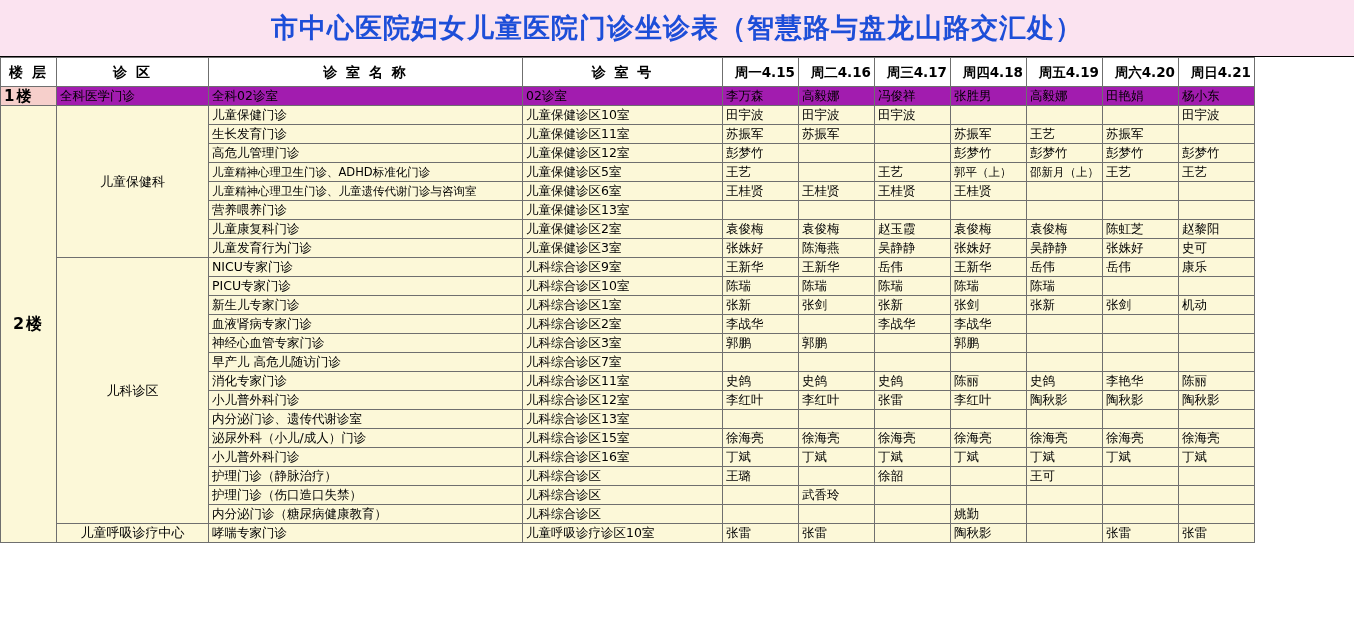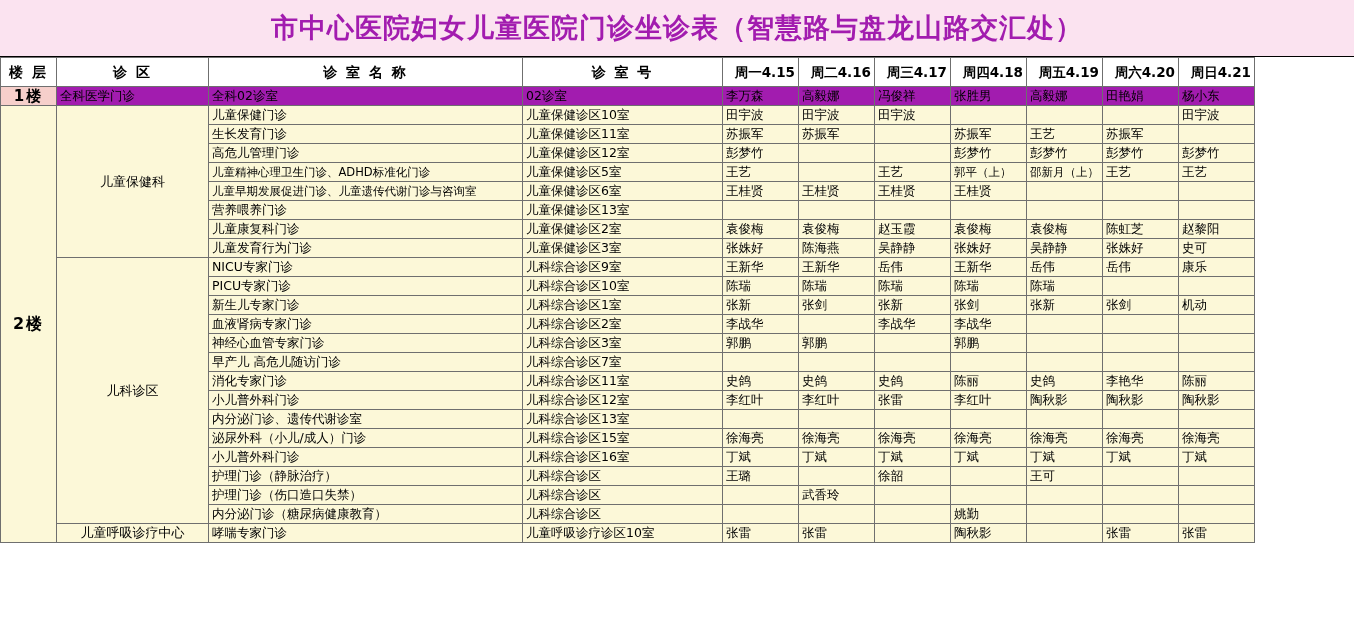--- a/index.html
+++ b/index.html
@@ -12,21 +12,21 @@
   #wrap{width:1354px;height:625px;box-sizing:border-box;}
   .title-bar{
     background:#fbe3f0;
     height:56px;
     display:flex;align-items:center;justify-content:center;
     border-bottom:1px solid #000;
   }
   .title-bar .title{
     font-size:27px;
     font-weight:bold;
-    color:#a21caf;
+    color:#1d4ed8;
     letter-spacing:1px;
     font-family:"DejaVu Serif","Liberation Serif",serif;
   }
   table{
     border-collapse:collapse;
     width:1076px;
     table-layout:fixed;
   }
   td,th{
     border:1px solid #6f6f6f;
@@ -53,21 +53,21 @@
     text-align:center;
     font-weight:bold;
     font-size:14px;
     height:28px;
     letter-spacing:2px;
   }
   thead td.day{letter-spacing:0px;font-size:13.5px;text-align:right;}
 
   
   tr.r-pink td{background:#a21caf;}
-  tr.r-pink td.floor{background:#f6cfcb;font-weight:bold;font-size:15px;text-align:center;letter-spacing:2px;}
+  tr.r-pink td.floor{background:#f6cfcb;font-weight:bold;font-size:15px;text-align:left;letter-spacing:2px;}
   tr.r-yellow td{background:#fcf8d8;}
   td.floor2{
     background:#f3f0be;
     font-weight:bold;font-size:16px;text-align:center;letter-spacing:2px;
   }
   td.dept-green{
     background:#f3f0be;
     text-align:center;
     font-size:13px;
   }
@@ -168,21 +168,21 @@
         <td class="sub">儿童保健诊区5室</td>
         <td>王艺</td>
         <td></td>
         <td>王艺</td>
         <td class="small">郭平（上）</td>
         <td class="small">邵新月（上）</td>
         <td>王艺</td>
         <td>王艺</td>
       </tr>
       <tr class="r-yellow">
-        <td class="small">儿童早期发展促进门诊、儿童遗传代谢门诊与咨询室</td>
+        <td class="small">儿童精神心理卫生门诊、儿童遗传代谢门诊与咨询室</td>
         <td class="sub">儿童保健诊区6室</td>
         <td>王桂贤</td>
         <td>王桂贤</td>
         <td>王桂贤</td>
         <td>王桂贤</td>
         <td></td>
         <td></td>
         <td></td>
       </tr>
       <tr class="r-yellow">

